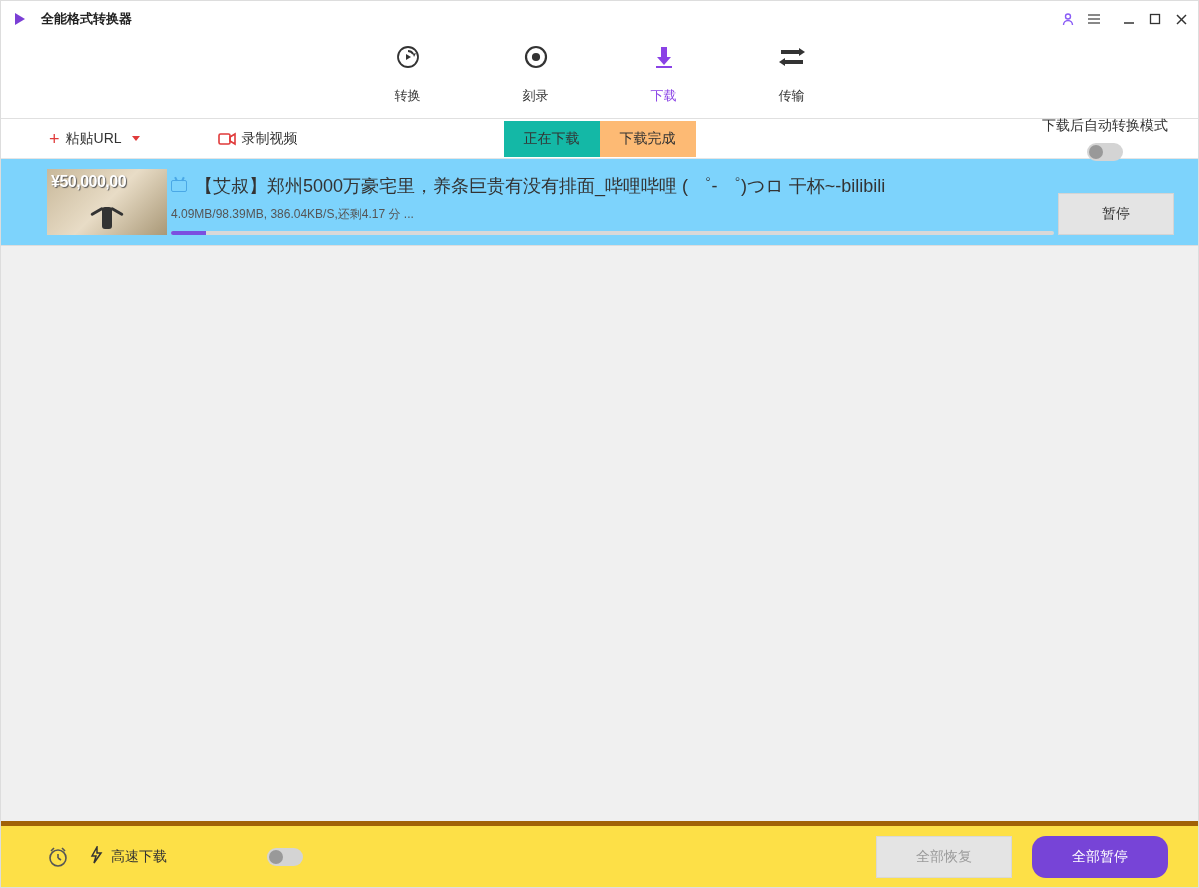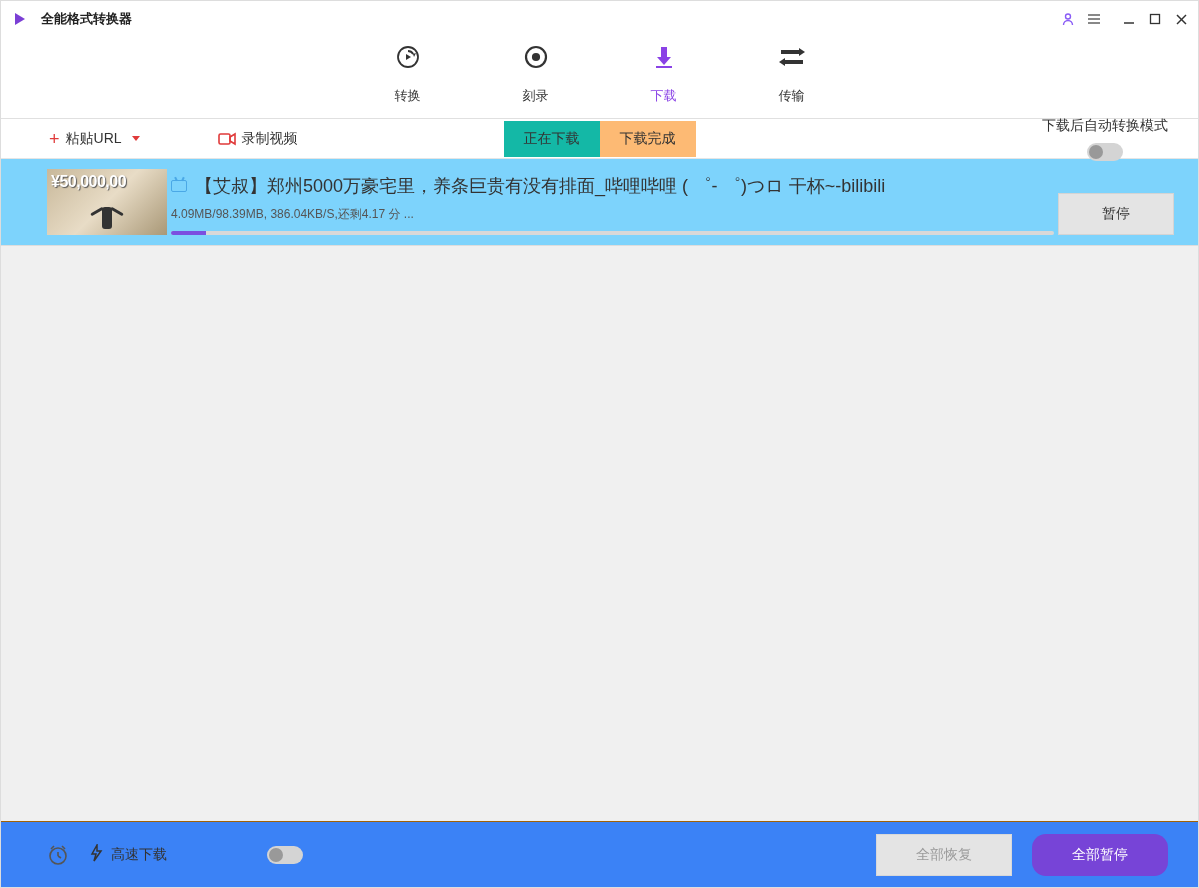--- a/index.html
+++ b/index.html
@@ -226,22 +226,22 @@
     display:flex;align-items:center;justify-content:center;
     cursor:pointer;font-size:14px;color:#333;flex-shrink:0;
   }
   
   .footer {
     height: 66px;
     display:flex;align-items:center;
     padding: 0 30px 0 46px;
     gap: 20px;
     flex-shrink:0;
-    background:#3b82f6;
-    border-top:1px solid #a16207;
+    background:#fde047;
+    border-top:5px solid #a16207;
   }
   .footer-icon { width:22px;height:22px;display:flex;align-items:center;justify-content:center;color:#555;cursor:pointer; }
   .speed-dl { display:flex;align-items:center;gap:8px;color:#333;font-size:14px; }
   .footer-spacer{flex:1;}
   .footer-btn {
     width: 136px;height: 42px;display:flex;align-items:center;justify-content:center;cursor:pointer;font-size:14px;
   }
   .footer-btn.resume { background:#e4e4e4;color:#9a9a9a;border:1px solid #d8d8d8; }
   .footer-btn.pause-all { background:#7744d7;color:#fff;border-radius:14px; }
   svg {pointer-events:none;}

